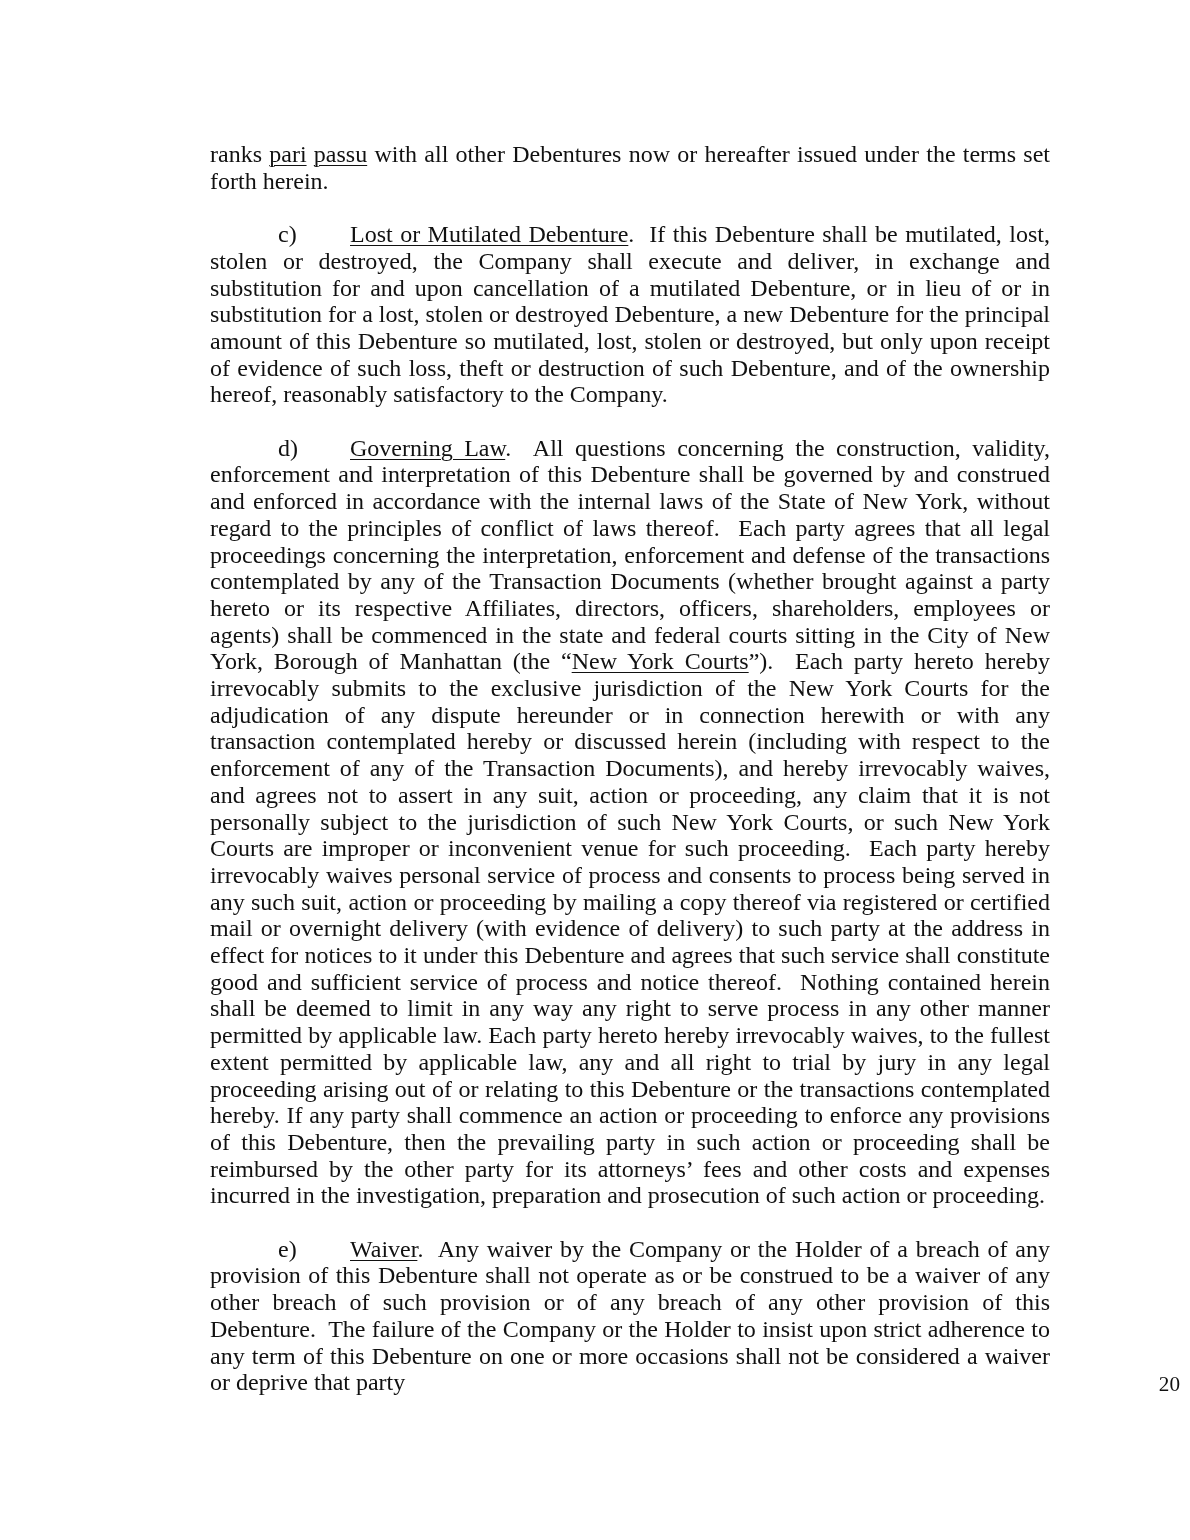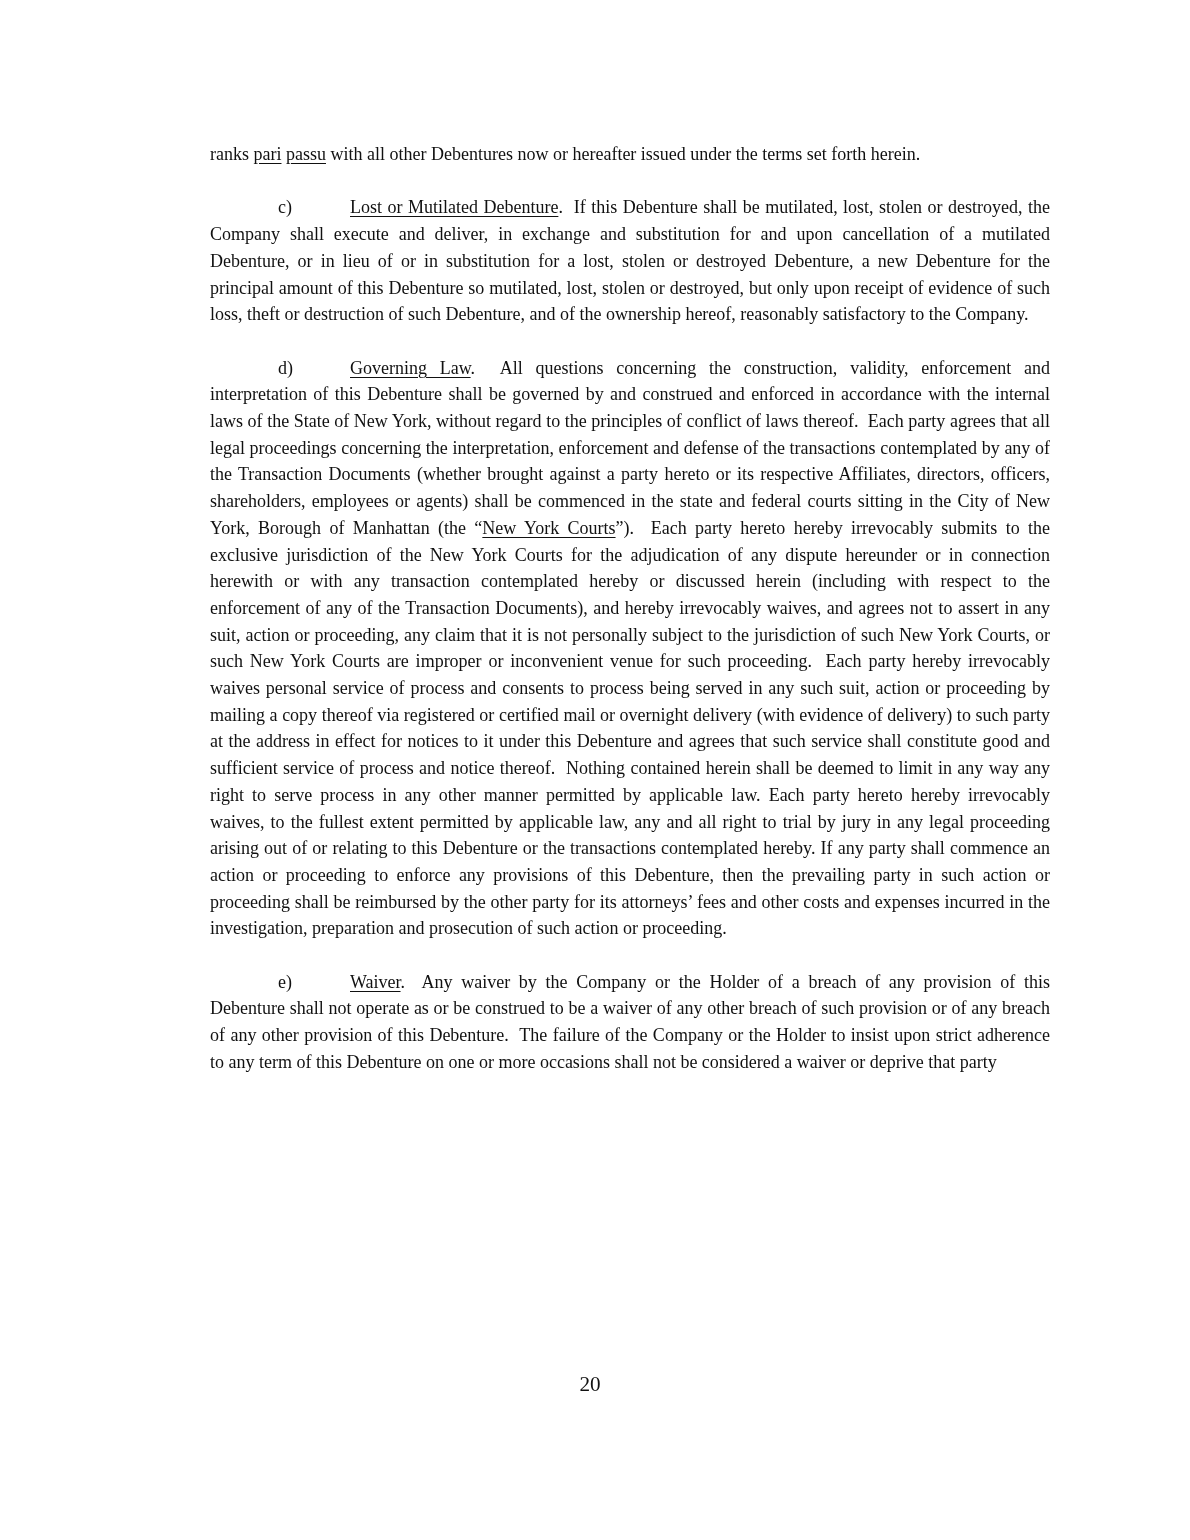--- a/index.html
+++ b/index.html
@@ -1,28 +1,28 @@
 <!DOCTYPE html>
 <html><head>
 <meta charset="utf-8">
 <style>
   html, body { margin: 0; padding: 0; background: #ffffff; }
   body { width: 1190px; height: 1540px; position: relative; overflow: hidden; }
   .page {
     position: absolute; left: 210px; top: 141px; width: 840px;
     font-family: "Liberation Serif", "DejaVu Serif", serif;
-    font-size: 18px; line-height: 26.7px; color: #111111;
+    font-size: 24px; line-height: 26.7px; color: #111111;
   }
   .para { margin: 0 0 26.7px 0; text-align: justify; text-align-last: left; }
   .para.lead { text-indent: 0; }
   .item-label { display: inline-block; width: 72px; text-indent: 0; }
   .indent { display: inline-block; width: 68px; }
   .ul { text-decoration: underline; text-underline-offset: 3px; text-decoration-thickness: 1px; }
   .page-number {
-    position: absolute; left: 0; width: 1180px; top: 1372px; text-align: center;
+    position: absolute; left: 0; width: 1180px; top: 1372px; text-align: right;
     font-family: "Liberation Serif", "DejaVu Serif", serif; font-size: 21.2px; color: #111111;
   }
 </style>
 </head>
 <body>
 
 <div class="page">
 
   <p class="para lead"><span>ranks </span><span class="ul">pari</span><span> </span><span class="ul">passu</span><span> with all other Debentures now or hereafter issued under the terms set forth herein.</span></p>
 

